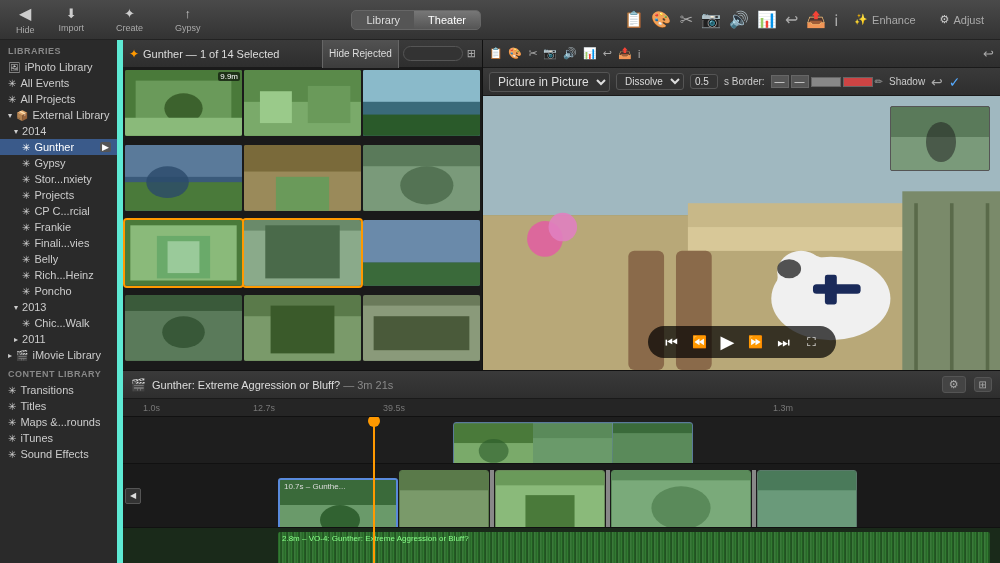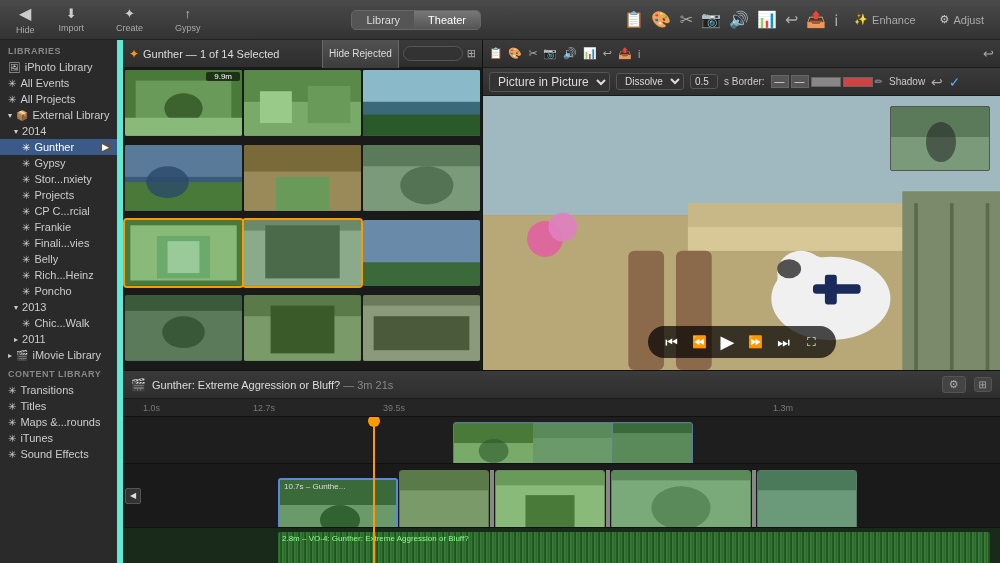--- a/index.html
+++ b/index.html
@@ -37,21 +37,21 @@
     .indent-2 { padding-left: 22px; }
 
     
     .browser-toolbar { height: 28px; background: linear-gradient(to bottom, #3a3a3a, #2e2e2e); display: flex; align-items: center; padding: 0 6px; gap: 4px; border-bottom: 1px solid #1a1a1a; }
     .browser-toolbar-title { font-size: 11px; color: #ddd; flex: 1; overflow: hidden; text-overflow: ellipsis; white-space: nowrap; }
     .filter-btn { background: linear-gradient(to bottom, #555, #3a3a3a); border: 1px solid #666; border-radius: 3px; padding: 12px 6px; font-size: 10px; color: #ddd; cursor: pointer; }
     .search-box { background: #333; border: 1px solid #555; border-radius: 8px; padding: 1px 6px; font-size: 10px; color: #ddd; width: 60px; }
     .thumbnail-grid { display: grid; grid-template-columns: repeat(3, 1fr); gap: 2px; padding: 2px; overflow-y: auto; flex: 1; background: #1a1a1a; }
     .thumb { position: relative; background: #333; aspect-ratio: 16/9; overflow: hidden; border-radius: 2px; }
     .thumb.selected { outline: 2px solid #f90; }
-    .thumb-duration { position: absolute; top: 2px; right: 2px; font-size: 8px; color: #fff; background: rgba(0,0,0,0.6); padding: 0 8px; border-radius: 2px; }
+    .thumb-duration { position: absolute; top: 2px; right: 2px; font-size: 8px; color: #fff; background: rgba(0,0,0,0.6); padding: 0 2px; border-radius: 2px; }
 
     
     .preview-toolbar { height: 28px; background: linear-gradient(to bottom, #3a3a3a, #2e2e2e); display: flex; align-items: center; padding: 0 6px; gap: 6px; border-bottom: 1px solid #1a1a1a; }
     .preview-video { flex: 1; background: #000; position: relative; display: flex; align-items: center; justify-content: center; }
     .pip-overlay { position: absolute; top: 10px; right: 10px; width: 100px; height: 65px; background: #333; border: 1px solid #555; border-radius: 2px; overflow: hidden; }
     .preview-controls { position: absolute; bottom: 12px; left: 50%; transform: translateX(-50%); display: flex; align-items: center; gap: 4px; background: rgba(0,0,0,0.7); border-radius: 20px; padding: 5px 12px; }
     .ctrl-btn { color: #fff; font-size: 14px; cursor: pointer; width: 24px; text-align: center; }
     .ctrl-play { font-size: 18px; }
     .preview-pip-select { background: #333; border: 1px solid #555; border-radius: 3px; padding: 1px 4px; font-size: 12px; color: #ddd; }
     .dissolve-select { background: #333; border: 1px solid #555; border-radius: 3px; padding: 1px 4px; font-size: 10px; color: #ddd; }

